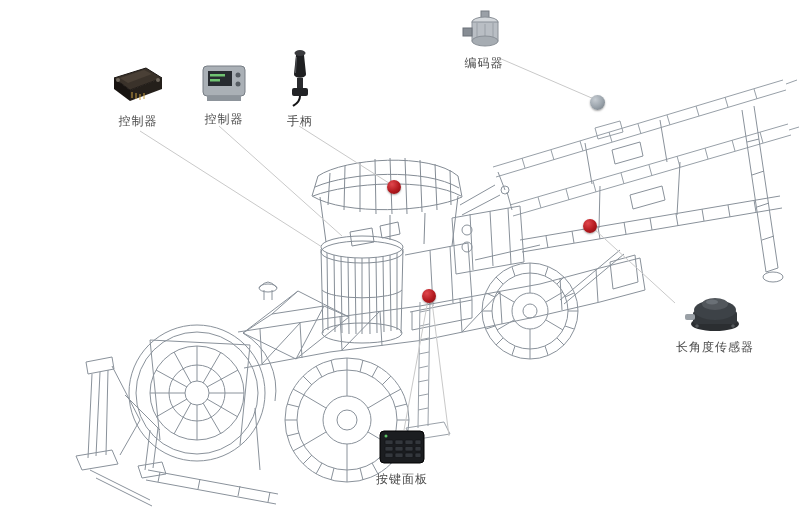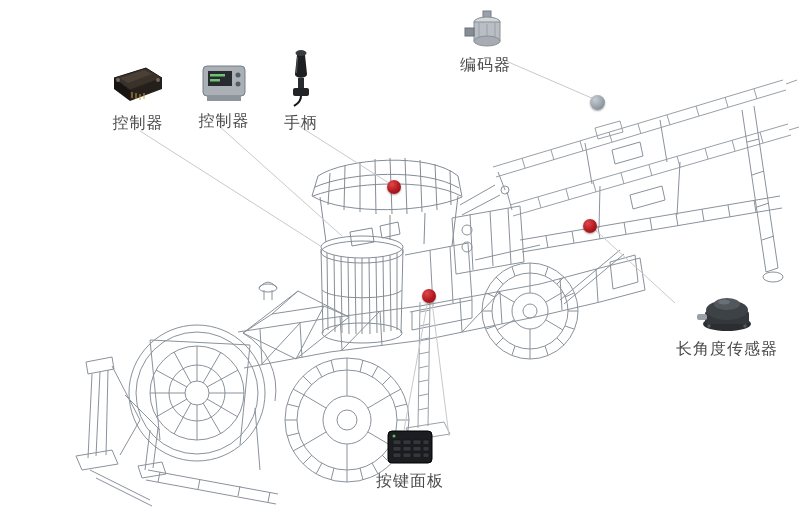--- a/index.html
+++ b/index.html
@@ -1,20 +1,20 @@
 <!DOCTYPE html>
 <html><head>
 <meta charset="utf-8">
 <style>
   * { margin:0; padding:0; box-sizing:border-box; }
   html,body { background:#ffffff; font-family:"Liberation Sans", sans-serif; }
   .stage { position:relative; width:800px; height:522px; background:#fff; overflow:hidden; }
   .layer { position:absolute; left:0; top:0; width:800px; height:522px; }
   .comp { position:absolute; display:flex; flex-direction:column; align-items:center; gap:5px; }
-  .comp figcaption { font-size:16px; color:#4a4a4a; white-space:nowrap; letter-spacing:1px; }
+  .comp figcaption { font-size:12px; color:#4a4a4a; white-space:nowrap; letter-spacing:1px; }
   .marker { position:absolute; width:14px; height:14px; border-radius:50%; box-shadow:0 1px 2px rgba(0,0,0,.35); }
   .marker.gray { width:15px; height:15px; }
 </style>
 </head>
 <body>
 
 <div class="stage">
 
   <svg class="layer" viewBox="0 0 800 522">
     <g stroke="#8a929b" fill="none" stroke-width="1">

